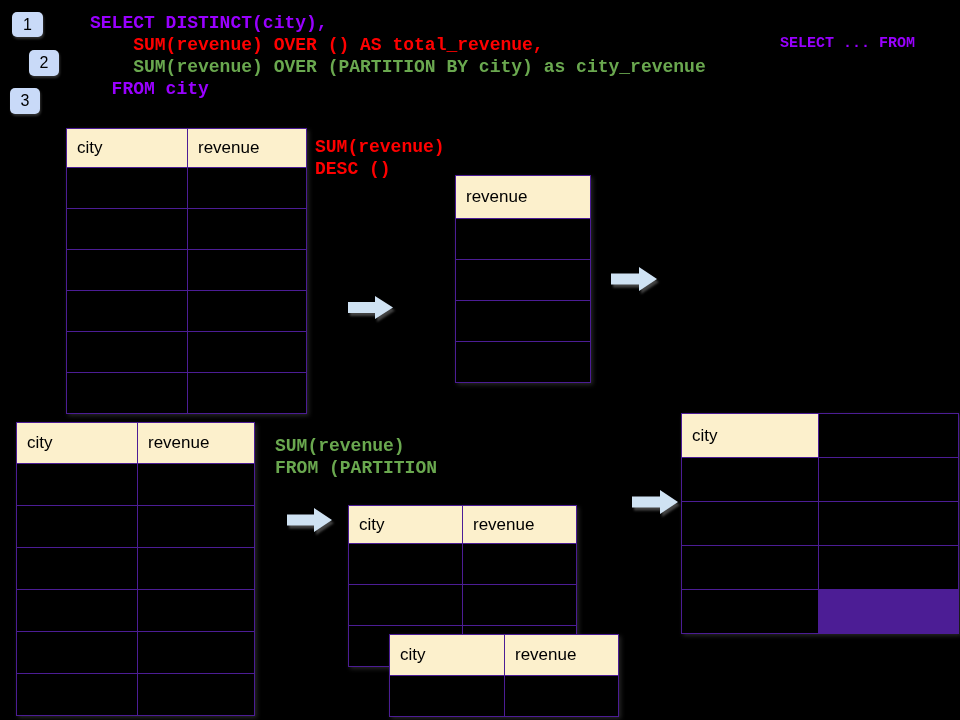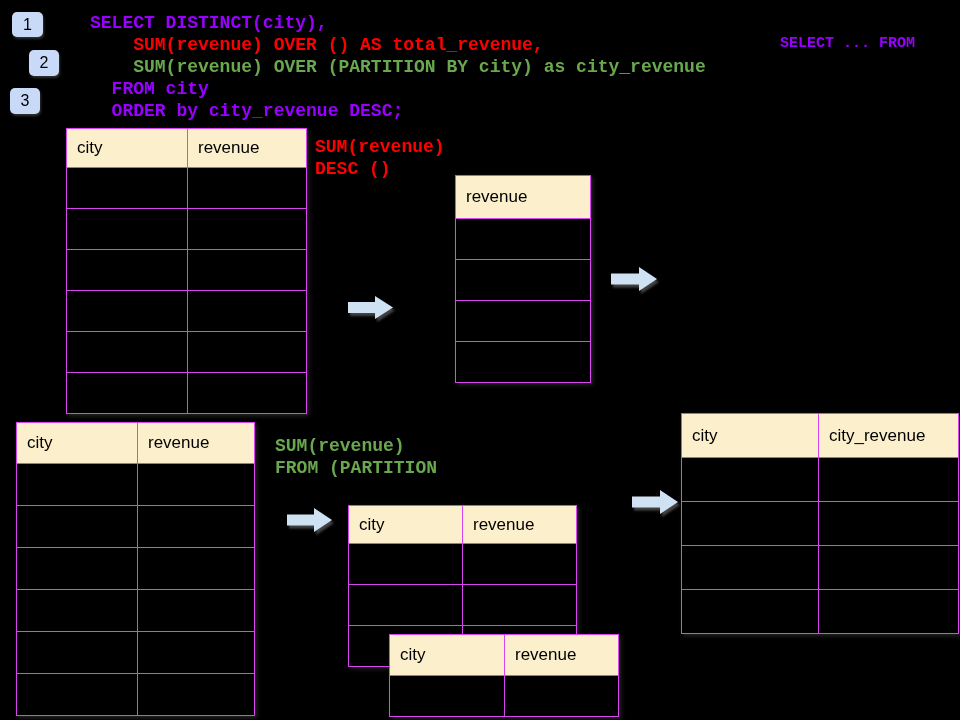--- a/index.html
+++ b/index.html
@@ -40,21 +40,21 @@
   }
   .b1{left:12px;top:12px;width:31px;height:25px;}
   .b2{left:29px;top:50px;width:30px;height:26px;}
   .b3{left:10px;top:88px;width:30px;height:26px;}
   
   .tbl{
     position:absolute;
     display:grid;
     gap:1px;
     padding:1px;
-    background:#d946ef; 
+    background:#4c1d95; 
     filter:drop-shadow(2px 2px 2px rgba(80,80,80,.45));
   }
   .tbl .th{
     background:var(--header_fill,#fcf0cc);
     color:#000;
     font-size:17px;
     display:flex;align-items:center;
     padding-left:10px;
   }
   .tbl .td{background:#000;}
@@ -74,21 +74,21 @@
 </style>
 </head>
 <body>
 
 <div class="canvas">
 
   <div class="badge b1">1</div>
   <div class="badge b2">2</div>
   <div class="badge b3">3</div>
 
-  <div class="code main-code"><div class="line c-purple">SELECT DISTINCT(city),</div><div class="line c-red">    SUM(revenue) OVER () AS total_revenue,</div><div class="line c-green">    SUM(revenue) OVER (PARTITION BY city) as city_revenue</div><div class="line c-purple">  FROM city</div><div class="line c-purple">  ORDER by city_revenue DESC;</div></div>
+  <div class="code main-code"><div class="line c-purple">SELECT DISTINCT(city),</div><div class="line c-red">    SUM(revenue) OVER () AS total_revenue,</div><div class="line c-green">    SUM(revenue) OVER (PARTITION BY city) as city_revenue</div><div class="line c-purple">  FROM city</div></div>
 
   <div class="code snippet"><div class="line">SELECT ... FROM</div></div>
 
   <div class="code anno-total"><div class="line">SUM(revenue)</div><div class="line">DESC ()</div></div>
   <div class="code anno-partition"><div class="line">SUM(revenue)</div><div class="line">FROM (PARTITION</div></div>
 
   <div class="tbl t1">
       <div class="th">city</div>
       <div class="th">revenue</div>
       <div class="td"></div>
@@ -138,21 +138,20 @@
       <div class="td"></div>
     </div>
   <div class="tbl t5">
       <div class="th">city</div>
       <div class="th">revenue</div>
       <div class="td"></div>
       <div class="td"></div>
     </div>
   <div class="tbl t6">
       <div class="th">city</div>
-      <div class="th">city_revenue</div>
       <div class="td"></div>
       <div class="td"></div>
       <div class="td"></div>
       <div class="td"></div>
       <div class="td"></div>
       <div class="td"></div>
       <div class="td"></div>
       <div class="td"></div>
     </div>
 

